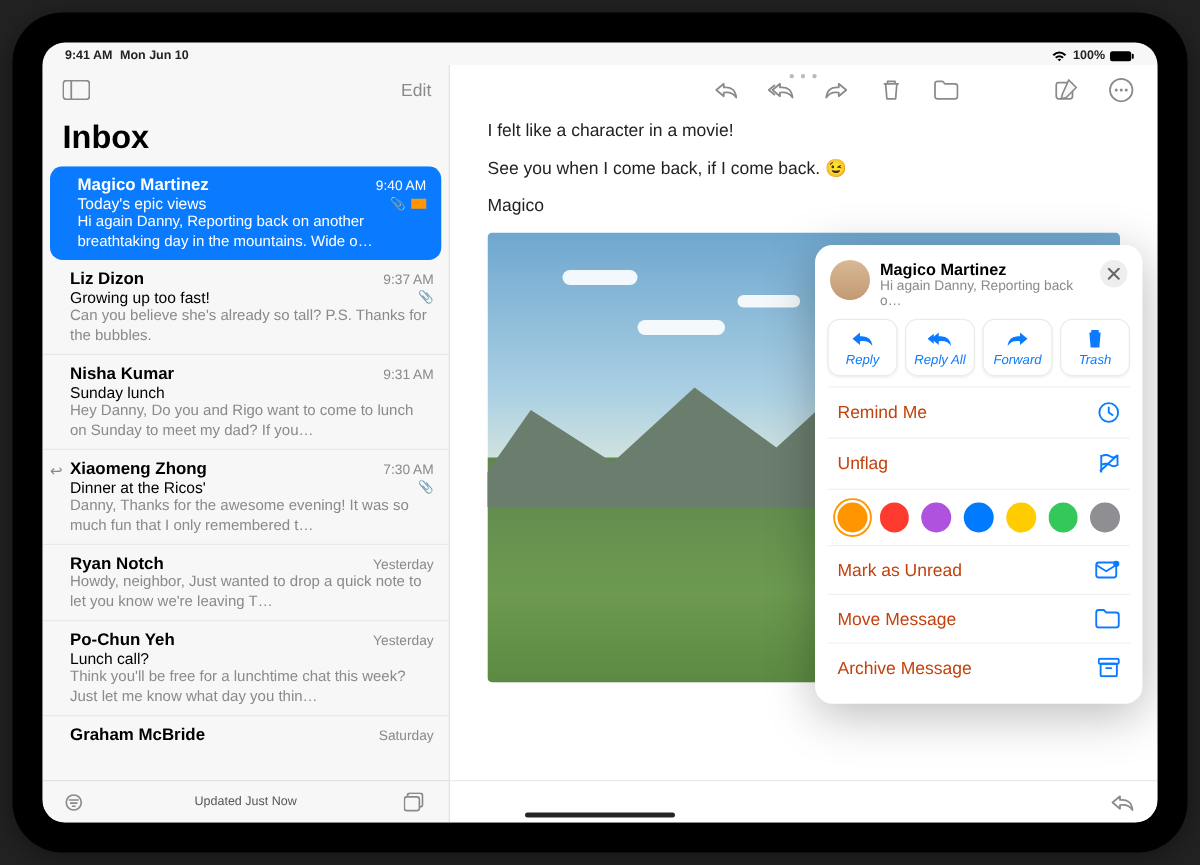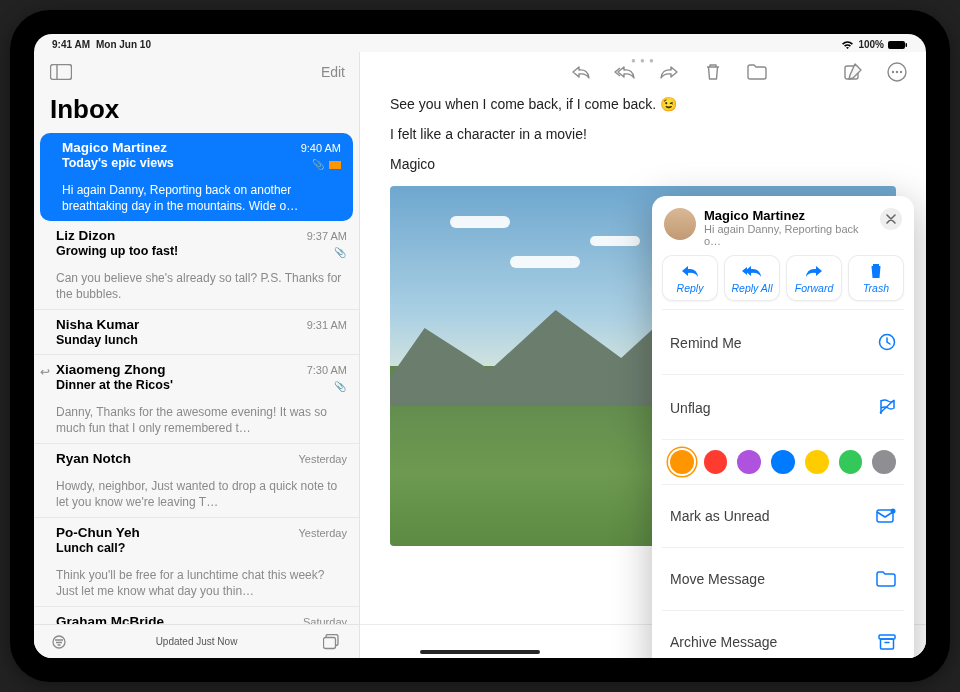--- a/index.html
+++ b/index.html
@@ -21,23 +21,23 @@
     .sb-toolbar .edit { font-size: 14px; color: #8a8a8a; }
     .inbox-title { font-size: 26px; font-weight: 700; padding: 2px 16px 8px; }
 
     .messages { flex:1; overflow: hidden; }
     .msg { padding: 7px 12px 7px 22px; border-bottom: 1px solid rgba(0,0,0,0.06); position: relative; }
     .msg.selected { background: #0a7bff; color: #fff; border-radius: 10px; margin: 0 6px; border-bottom: none; }
     .msg.selected .name, .msg.selected .subject, .msg.selected .preview, .msg.selected .time { color:#fff; }
     .row1 { display:flex; justify-content: space-between; align-items: baseline; }
     .name { font-size: 13.5px; font-weight: 600; color:#000; }
     .time { font-size: 11px; color:#8a8a8a; }
-    .subject { font-size: 12.5px; font-weight: 700; color:#000; margin-top:1px; display:flex; align-items:flex-end; justify-content:space-between;}
+    .subject { font-size: 12.5px; font-weight: 400; color:#000; margin-top:1px; display:flex; align-items:center; justify-content:space-between;}
     .subject-right { display:flex; gap:4px; align-items:center;}
-    .preview { font-size: 12px; color:#8a8a8a; margin-top:13px; line-height:1.3; max-height: 31px; overflow:hidden; }
+    .preview { font-size: 12px; color:#8a8a8a; margin-top:0; line-height:1.3; max-height: 31px; overflow:hidden; }
     .reply-ind { position:absolute; left:6px; top:10px; color:#8a8a8a; font-size:12px;}
     .flag-chip { width:12px; height:8px; background:#ff9500; display:inline-block;}
     .clip { color:#bbb; font-size:10px;}
 
     .sb-footer { height: 34px; display:flex; align-items:center; justify-content:space-between; padding:0 16px; border-top:1px solid rgba(0,0,0,0.08);gap:32px; }
     .updated { font-size:10px; color:#555; font-weight:500; flex:1; text-align:center;}
 
     
     .content { flex:1; display:flex; flex-direction:column; background:#fff; position:relative; }
     .ct-toolbar { height: 40px; display:flex; align-items:center; justify-content:flex-end; gap:22px; padding: 0 18px; color:#8a8a8a; position:relative; }
@@ -62,21 +62,21 @@
     .ph-text { flex:1; }
     .ph-name { font-size:13px; font-weight:600; }
     .ph-sub { font-size:11px; color:#8a8a8a; }
     .close-x { width:22px; height:22px; border-radius:50%; background:#eee; display:flex; align-items:center; justify-content:center; color:#666; font-size:11px; }
 
     .action-row { display:flex; gap:6px; margin-bottom:8px; }
     .action-btn { flex:1; background:#fff; border:1px solid rgba(0,0,0,0.08); border-radius:10px; padding:6px 2px; text-align:center; box-shadow: 0 1px 2px rgba(0,0,0,0.05);}
     .action-btn .ai { color:#0a7bff; font-size:16px; height:18px; display:flex; align-items:center; justify-content:center;}
     .action-btn .al { color:#0a7bff; font-size:10.5px; font-weight:500; margin-top:2px;font-style:italic;}
 
-    .menu-item { display:flex; justify-content:space-between; align-items:flex-end; padding:23px 8px; color:#404040; font-size:14px; border-top:1px solid rgba(0,0,0,0.06);}
+    .menu-item { display:flex; justify-content:space-between; align-items:flex-start; padding:11px 8px; color:#c2410c; font-size:14px; border-top:1px solid rgba(0,0,0,0.06);}
     .flag-colors { display:flex; gap:10px; padding:10px 8px; border-top:1px solid rgba(0,0,0,0.06);}
     .fc { width:24px; height:24px; border-radius:50%; }
     .fc.sel { box-shadow: 0 0 0 2px #fff, 0 0 0 3.5px currentColor; }
 
     .ct-footer { height:34px; border-top:1px solid rgba(0,0,0,0.08); display:flex; align-items:center; justify-content:flex-end; padding:0 18px; color:#8a8a8a;}
     .home-ind { position:absolute; bottom:4px; left:50%; transform:translateX(-50%); width:120px; height:4px; background:#000; border-radius:3px; opacity:0.85;}
 
     svg { display:block; }
   </style>
 </head>
@@ -150,20 +150,21 @@
               <div class="preview">Can you believe she's already so tall? P.S. Thanks for the bubbles.</div>
             </div>
             <div class="msg">
               <div class="row1">
                   <span class="name">Nisha Kumar</span>
                   <span class="time">9:31 AM</span>
                 </div>
               <div class="subject">
                   <span>Sunday lunch</span>
                 </div>
+              <div class="preview">Hey Danny, Do you and Rigo want to come to lunch on Sunday to meet my dad? If you…</div>
             </div>
             <div class="msg">
               <span class="reply-ind">↩︎</span>
               <div class="row1">
                   <span class="name">Xiaomeng Zhong</span>
                   <span class="time">7:30 AM</span>
                 </div>
               <div class="subject">
                   <span>Dinner at the Ricos'</span>
                   <span class="subject-right">
@@ -256,22 +257,22 @@
                 <svg width="20" height="20" viewBox="0 0 20 20">
                   <circle cx="10" cy="10" r="9" fill="none" stroke="#8a8a8a" stroke-width="1.4"></circle>
                   <circle cx="6" cy="10" r="1.2" fill="#8a8a8a"></circle>
                   <circle cx="10" cy="10" r="1.2" fill="#8a8a8a"></circle>
                   <circle cx="14" cy="10" r="1.2" fill="#8a8a8a"></circle>
                 </svg>
               </div>
           </div>
 
           <div class="body-area">
+            <p>I felt like a character in a movie!</p>
             <p><span>See you when I come back, if I come back. </span><span>😉</span></p>
-            <p>I felt like a character in a movie!</p>
             <p>Magico</p>
             <div class="photo">
               <div class="sky"></div>
               <div class="cloud c1"></div>
                 <div class="cloud c2"></div>
                 <div class="cloud c3"></div>
               <div class="mountain"></div>
             </div>
           </div>
 

